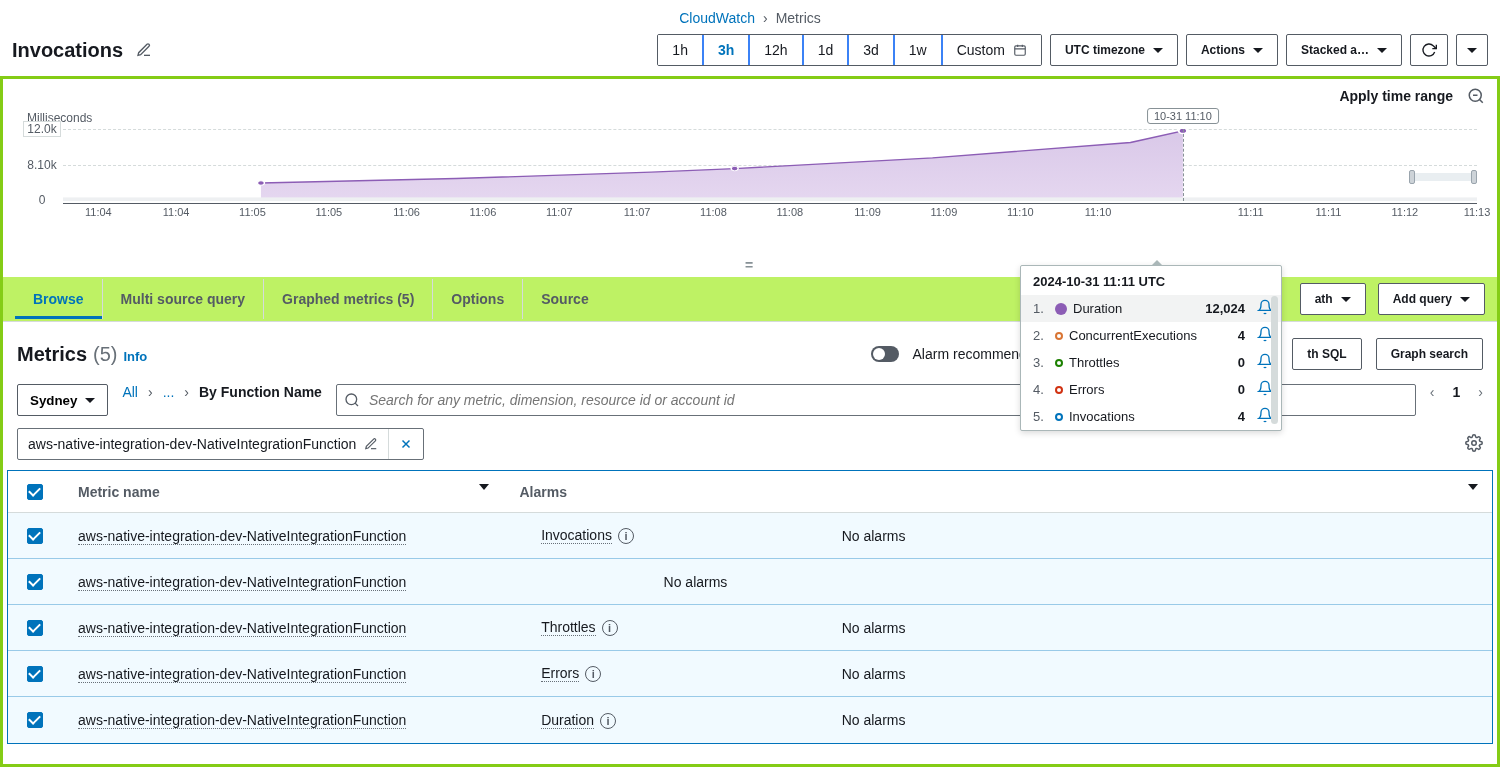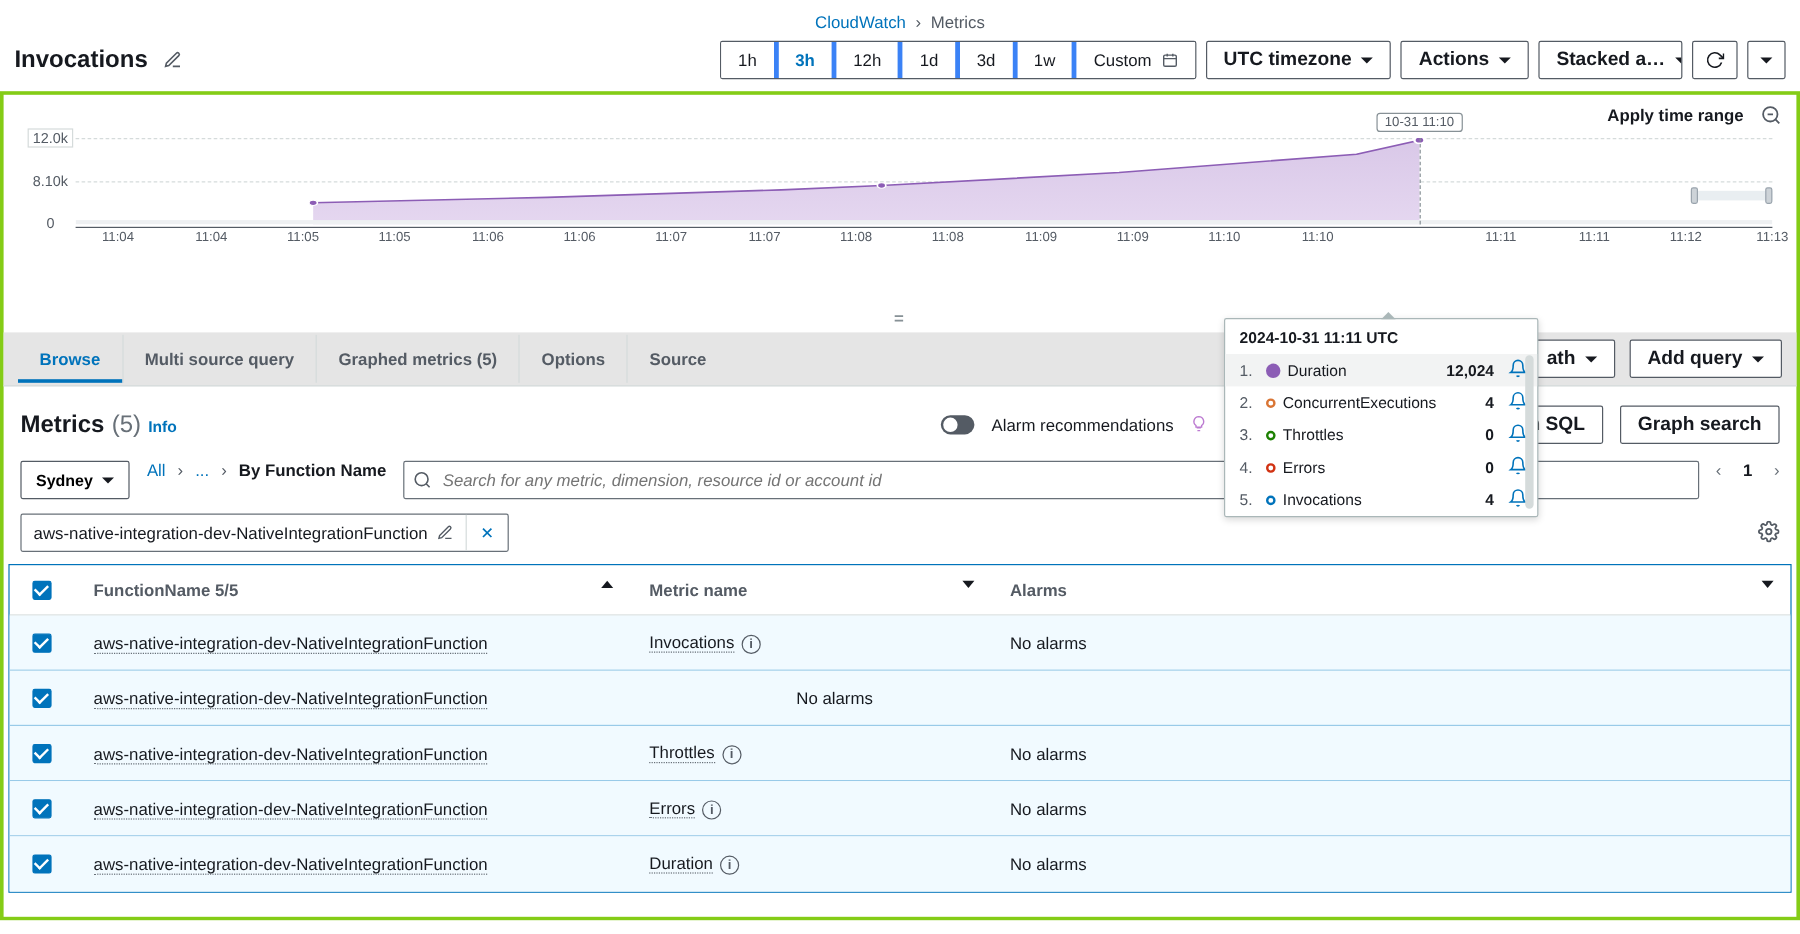--- a/index.html
+++ b/index.html
@@ -19,25 +19,25 @@
   .breadcrumb .cur { color: #545b64; }
 
   
   .title-row { display: flex; align-items: center; justify-content: space-between; padding: 2px 12px 10px; }
   .title-left { display: flex; align-items: center; gap: 10px; }
   .title-left h1 { font-size: 20px; font-weight: 700; margin: 0; }
   .icon-btn { width: 22px; height: 22px; display:inline-flex; align-items:center; justify-content:center; color:#545b64; border:none; background:none; cursor:pointer; padding:0; }
 
   .controls-right { display: flex; align-items: center; gap: 8px; justify-content: space-between; }
   .seggrp { display: flex; border: 1px solid #545b64; border-radius: 2px; overflow: hidden; height: 32px; background:#fff; }
-  .seggrp .seg { padding: 0 14px; display:flex; align-items:center; border:none; background:#fff; cursor:pointer; font-size:14px; color:#16191f; border-left:4px solid #3b82f6; }
+  .seggrp .seg { padding: 0 14px; display:flex; align-items:center; border:none; background:#fff; cursor:pointer; font-size:14px; color:#16191f; border-left:2px solid #3b82f6; }
   .seggrp .seg:first-child { border-left:none; }
   .seggrp .seg.active { color:#0073bb; font-weight:700; }
   .seggrp .seg .cal { margin-left:8px; display:inline-flex; }
-  .btn { height: 32px; border: 1px solid #545b64; background:#fff; border-radius:2px; padding: 0 14px; display:inline-flex; align-items:center; gap:8px; cursor:pointer; font-size:16px; font-weight:700; color:#16191f; }
+  .btn { height: 32px; border: 1px solid #545b64; background:#fff; border-radius:2px; padding: 0 14px; display:inline-flex; align-items:center; gap:8px; cursor:pointer; font-size:12px; font-weight:700; color:#16191f; }
   .btn .caret { width:0;height:0;border-left:5px solid transparent;border-right:5px solid transparent;border-top:5px solid #16191f; }
   .btn.icon-only { padding:0 10px; }
   .btn.ellipsis { max-width: 120px; overflow:hidden; white-space:nowrap; text-overflow:ellipsis; }
 
   
   .chart-wrap { border: 3px solid #84cc16; margin: 0 0px; padding-bottom: 0;}
   .chart-toolbar { display:flex; align-items:center; justify-content:flex-end; padding: 8px 12px 0; gap:14px; }
   .chart-toolbar .apply { font-weight:700; cursor:pointer; }
   .chart-toolbar svg { color:#545b64; cursor:pointer;}
 
@@ -68,21 +68,21 @@
   .tt-dot.ring { border:2px solid; background:transparent; width:8px; height:8px;}
   .tt-name { flex:1; }
   .tt-val { font-weight:700; margin-right:6px; white-space:nowrap;}
   .bell { color:#0073bb; flex-shrink:0;}
   .tooltip-card .tt-scroll { position:absolute; top:30px; right:3px; bottom:6px; width:7px; background:#d5dbdb; border-radius:4px;}
   .caret-up-ptr { position:absolute; top:-6px; left:130px; width:0;height:0;border-left:6px solid transparent;border-right:6px solid transparent;border-bottom:6px solid #aab7b8; }
 
   .drag-handle { text-align:center; color:#879196; padding:2px 0 4px; font-weight:700; letter-spacing:2px;}
 
   
-  .tabs-row { display:flex; align-items:center; justify-content:space-between; border-bottom:1px solid #d5dbdb; background:#e5e5e5; padding: 0 12px; }
+  .tabs-row { display:flex; align-items:center; justify-content:space-between; border-bottom:1px solid #d5dbdb; background:#bef264; padding: 0 12px; }
   .tabs { display:flex; }
   .tab { padding: 12px 18px; font-weight:700; color:#545b64; cursor:pointer; border:none; background:none; font-size:14px;}
   .tab.sep { border-left:1px solid #d5dbdb; }
   .tab.active { color:#0073bb; border-bottom:3px solid #0073bb; padding-bottom:9px;}
   .tabs-right { display:flex; gap:12px; padding:6px 0; }
 
   
   .metrics-head { display:flex; align-items:center; justify-content:space-between; padding:16px 14px 6px; }
   .metrics-title { font-size:20px; font-weight:700; display:flex; align-items:baseline; gap:6px;}
   .metrics-title .cnt { color:#687078; font-weight:400;}
@@ -198,20 +198,21 @@
 
 <div class="chart-wrap">
   <div class="chart-toolbar">
     <span class="apply">Apply time range</span>
     <svg width="18" height="18" viewBox="0 0 24 24" fill="none" stroke="currentColor" stroke-width="2">
         <circle cx="11" cy="11" r="8"></circle>
         <path d="M21 21l-4.3-4.3M8 11h6"></path>
       </svg>
   </div>
   <div class="chart-region">
+    <div class="y-label">Milliseconds</div>
     <div class="plot">
       <span class="ytick" style="top:0%;"><span style="border:1px solid #d5dbdb; padding:0 3px; background:#fff;">12.0k</span></span>
       <span class="ytick" style="top:40%;">8.10k</span>
       <span class="ytick" style="top:79%;">0</span>
       <div class="glines">
         <div class="gline" style="top:0;"></div>
         <div class="gline" style="top:50%;"></div>
       </div>
       <div class="area-holder">
         <svg viewBox="0 0 1000 80" preserveAspectRatio="none">
@@ -349,21 +350,20 @@
           <path d="M19.4 15a1.7 1.7 0 00.34 1.87l.06.06a2 2 0 11-2.83 2.83l-.06-.06a1.7 1.7 0 00-1.87-.34 1.7 1.7 0 00-1 1.56V21a2 2 0 11-4 0v-.09a1.7 1.7 0 00-1-1.56 1.7 1.7 0 00-1.87.34l-.06.06a2 2 0 11-2.83-2.83l.06-.06a1.7 1.7 0 00.34-1.87 1.7 1.7 0 00-1.56-1H3a2 2 0 110-4h.09a1.7 1.7 0 001.56-1 1.7 1.7 0 00-.34-1.87l-.06-.06a2 2 0 112.83-2.83l.06.06a1.7 1.7 0 001.87.34H9a1.7 1.7 0 001-1.56V3a2 2 0 114 0v.09a1.7 1.7 0 001 1.56 1.7 1.7 0 001.87-.34l.06-.06a2 2 0 112.83 2.83l-.06.06a1.7 1.7 0 00-.34 1.87V9a1.7 1.7 0 001.56 1H21a2 2 0 110 4h-.09a1.7 1.7 0 00-1.56 1z"></path>
         </svg>
     </span>
   </div>
 
   <div class="tbl sel">
     <div class="thead">
       <div class="cell-chk">
           <div class="chk"></div>
         </div>
-      <div class="cell-fn"><span>FunctionName 5/5</span><span class="sort-right" style="border-top:none;border-bottom:6px solid #16191f;"></span></div>
       <div class="cell-mn"><span class="colsep"></span><span>Metric name</span><span class="sort-right"></span></div>
       <div class="cell-al"><span class="colsep"></span><span>Alarms</span><span class="sort-right"></span></div>
     </div>
     <div id="tbody">
         <div class="trow">
     <div class="cell-chk">
             <div class="chk"></div>
           </div>
     <div class="cell-fn"><span class="fn-link">aws-native-integration-dev-NativeIntegrationFunction</span></div>
     <div class="cell-mn"><span class="fn-link">Invocations</span><i class="info-ic">i</i></div>

